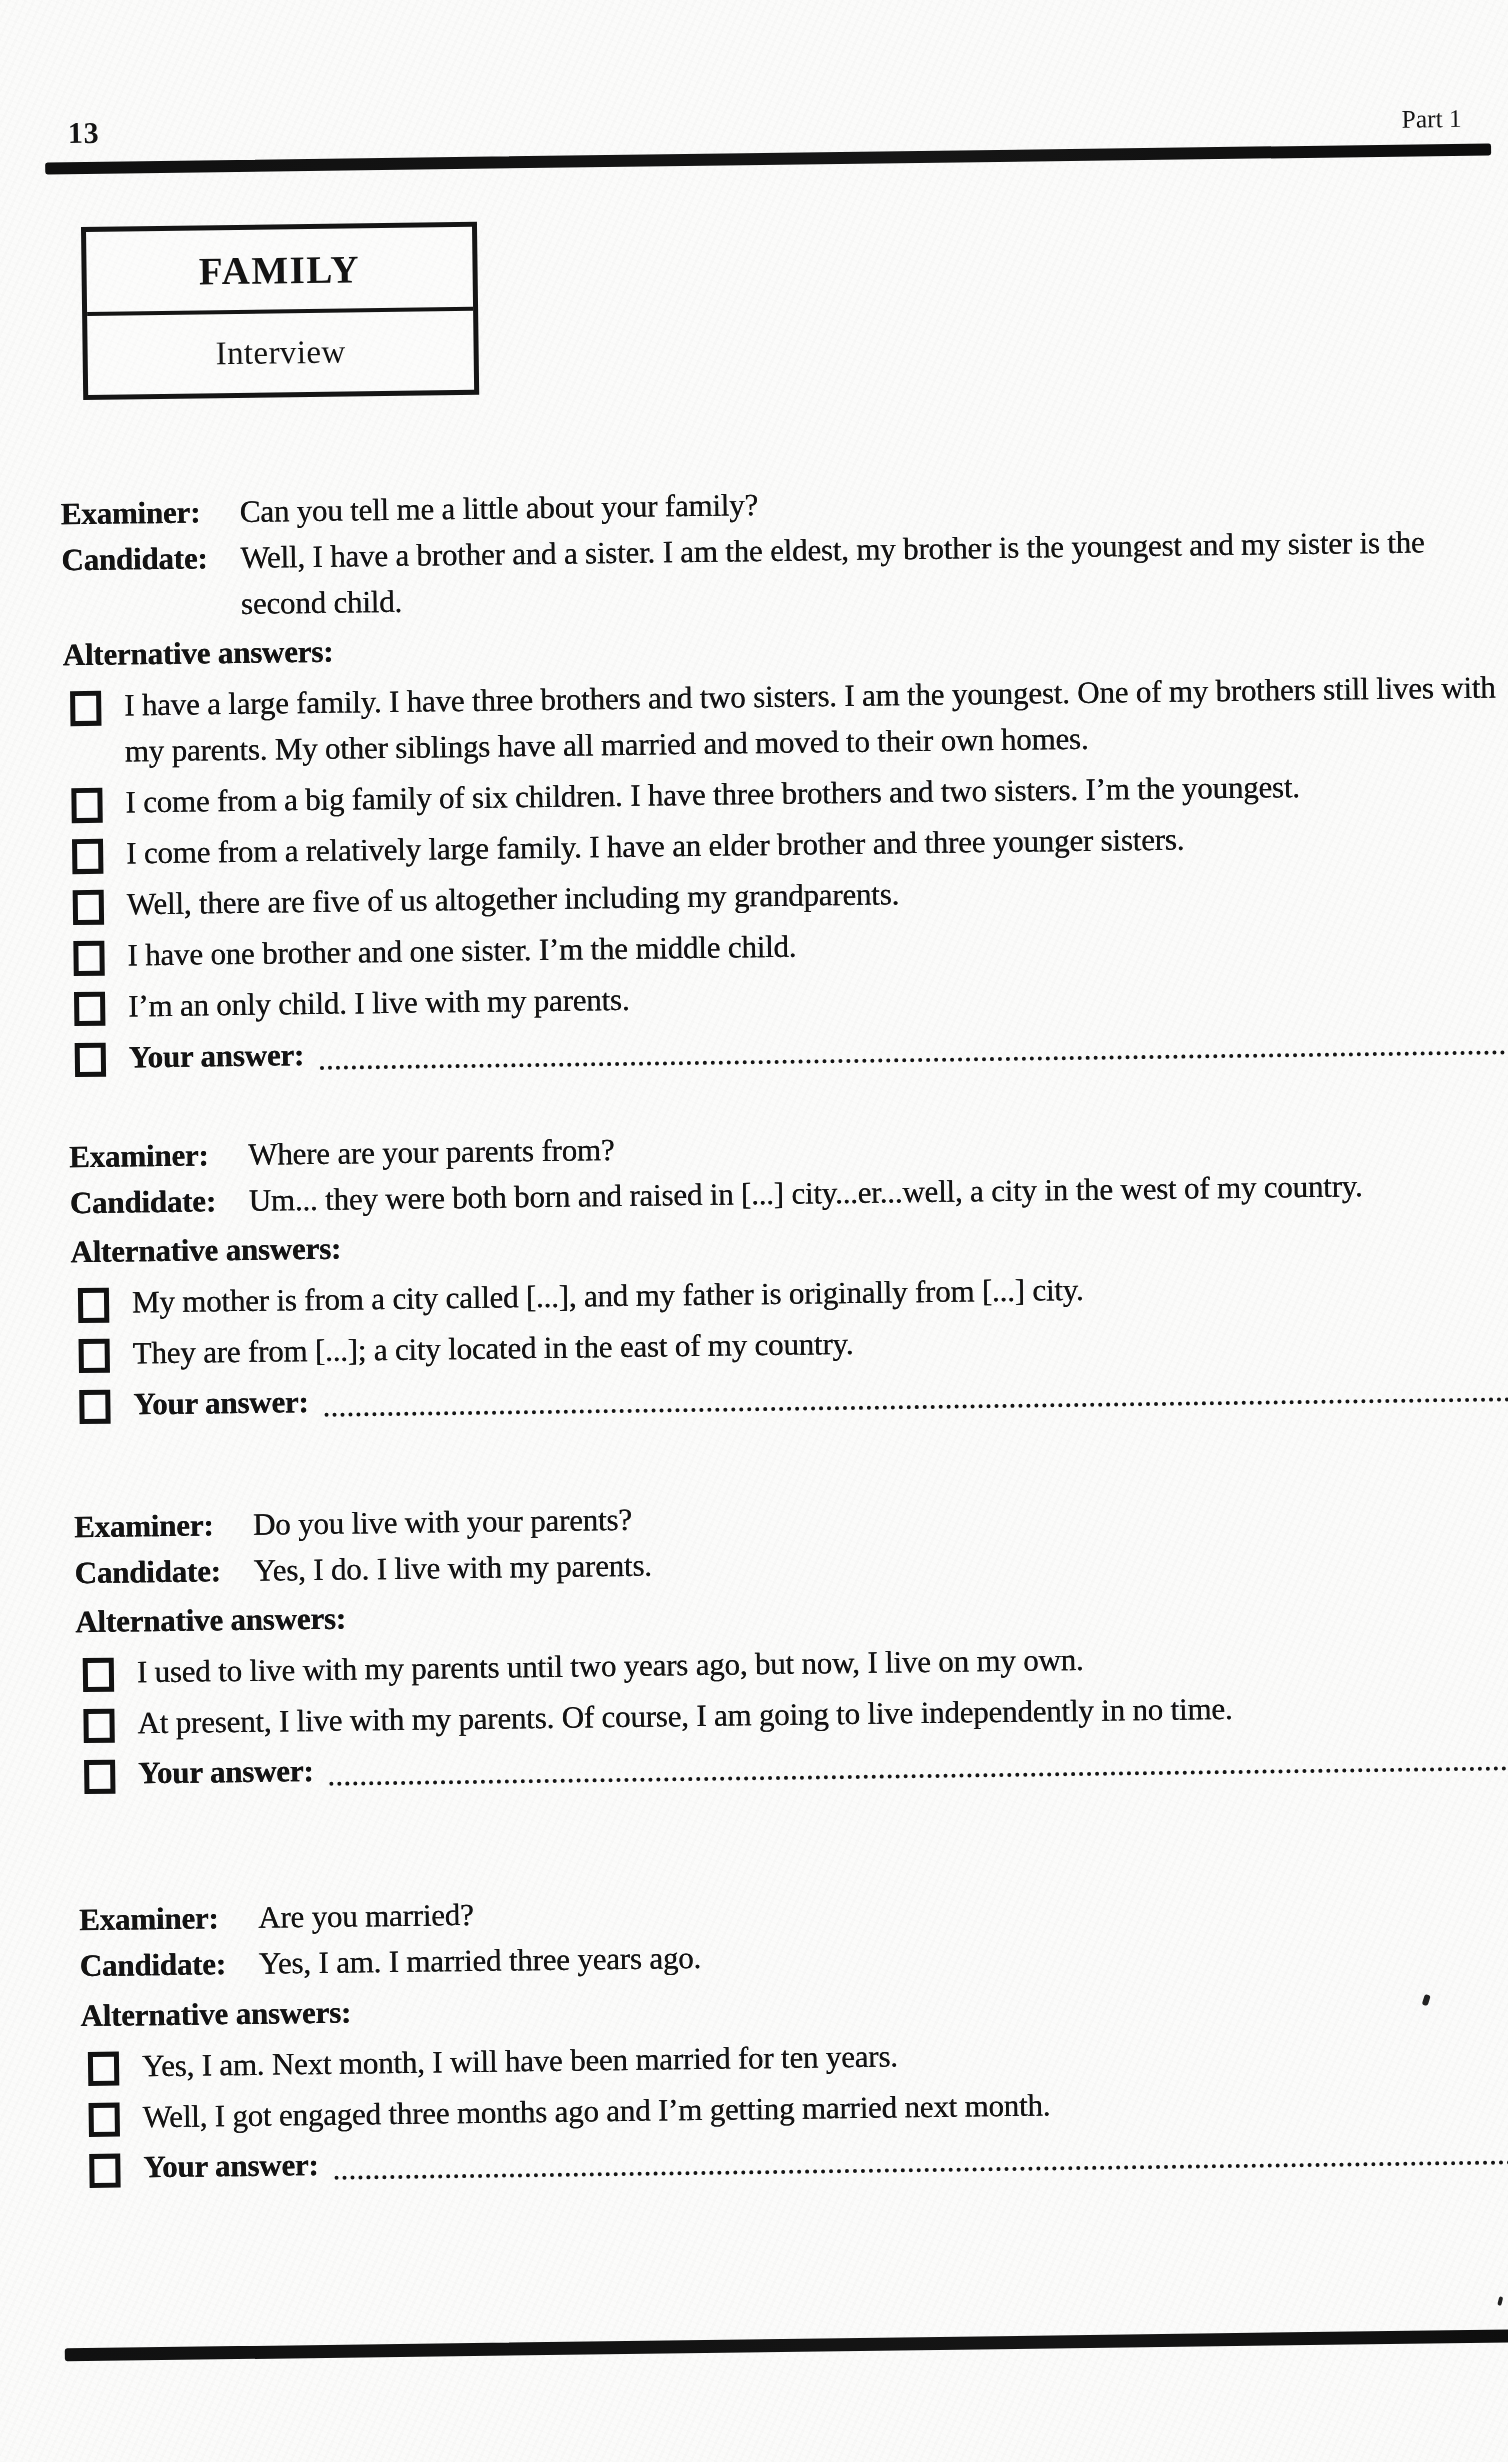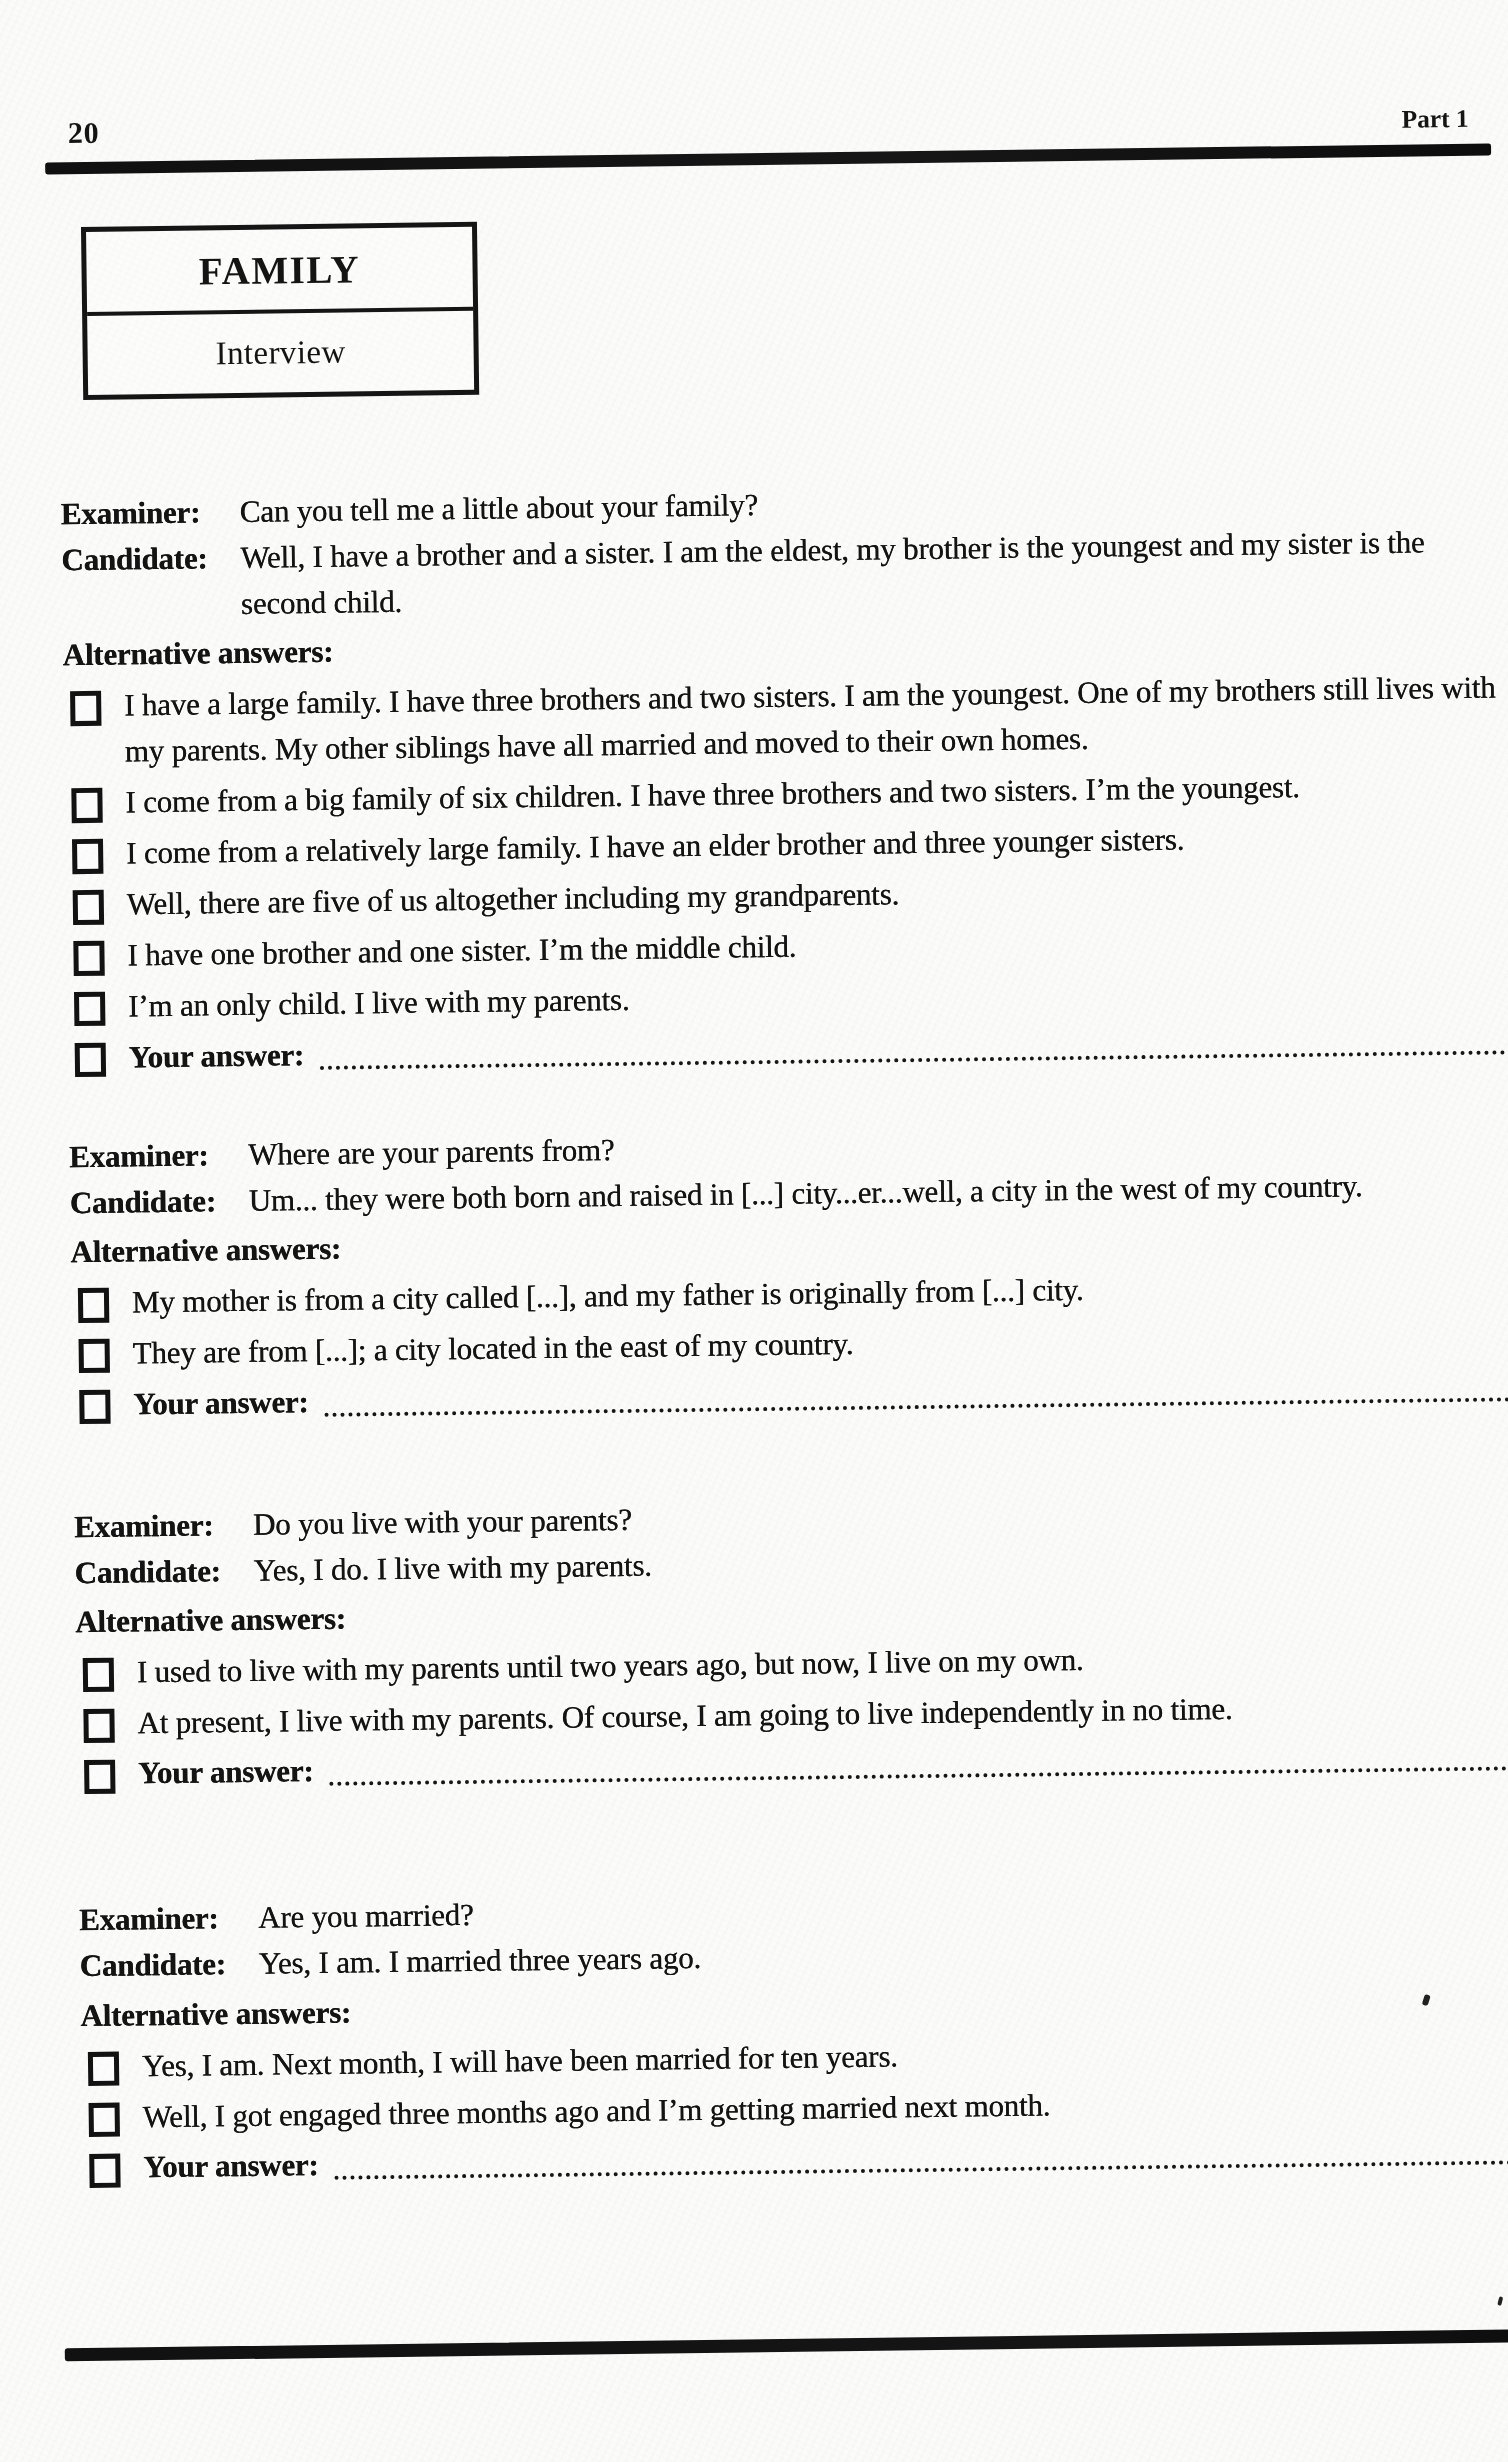--- a/index.html
+++ b/index.html
@@ -22,21 +22,21 @@
     transform:rotate(-0.75deg);
     transform-origin:0 0;
   }
   
   .page-number{
     position:absolute;left:66px;top:117px;
     font-size:30px;font-weight:700;letter-spacing:0.8px;
   }
   .part-label{
     position:absolute;left:1400px;top:123px;
-    font-size:25.4px;font-weight:700;
+    font-size:25.4px;font-weight:400;
   }
   .header-rule{
     position:absolute;left:43px;top:163px;width:1446px;height:12.3px;
     background:linear-gradient(90deg,#101010,#161616 60%,#0d0d0d);
     border-radius:2.5px;
   }
   .bottom-rule{
     position:absolute;left:34px;top:2349px;width:1477px;height:13px;
     background:linear-gradient(90deg,#111,#151515 70%,#0e0e0e);
     border-radius:2.5px;
@@ -97,21 +97,21 @@
   .speck{position:absolute;background:#222;border-radius:50%;}
   .speck.s1{left:1397px;top:2013px;width:5.7px;height:10.7px;transform:rotate(18deg);border-radius:2.5px;}
   .speck.s2{left:1468px;top:2316px;width:4.1px;height:9px;transform:rotate(15deg);border-radius:2.5px;}
 </style>
 </head>
 <body>
 
 <div class="page">
   <div class="content">
 
-    <div class="page-number">20</div>
+    <div class="page-number">13</div>
     <div class="part-label">Part 1</div>
     <div class="header-rule"></div>
 
     <div class="topic-box">
       <div class="topic-cell title">FAMILY</div>
       <div class="topic-cell subtitle">Interview</div>
     </div>
 
     <div class="qa-area">
 

